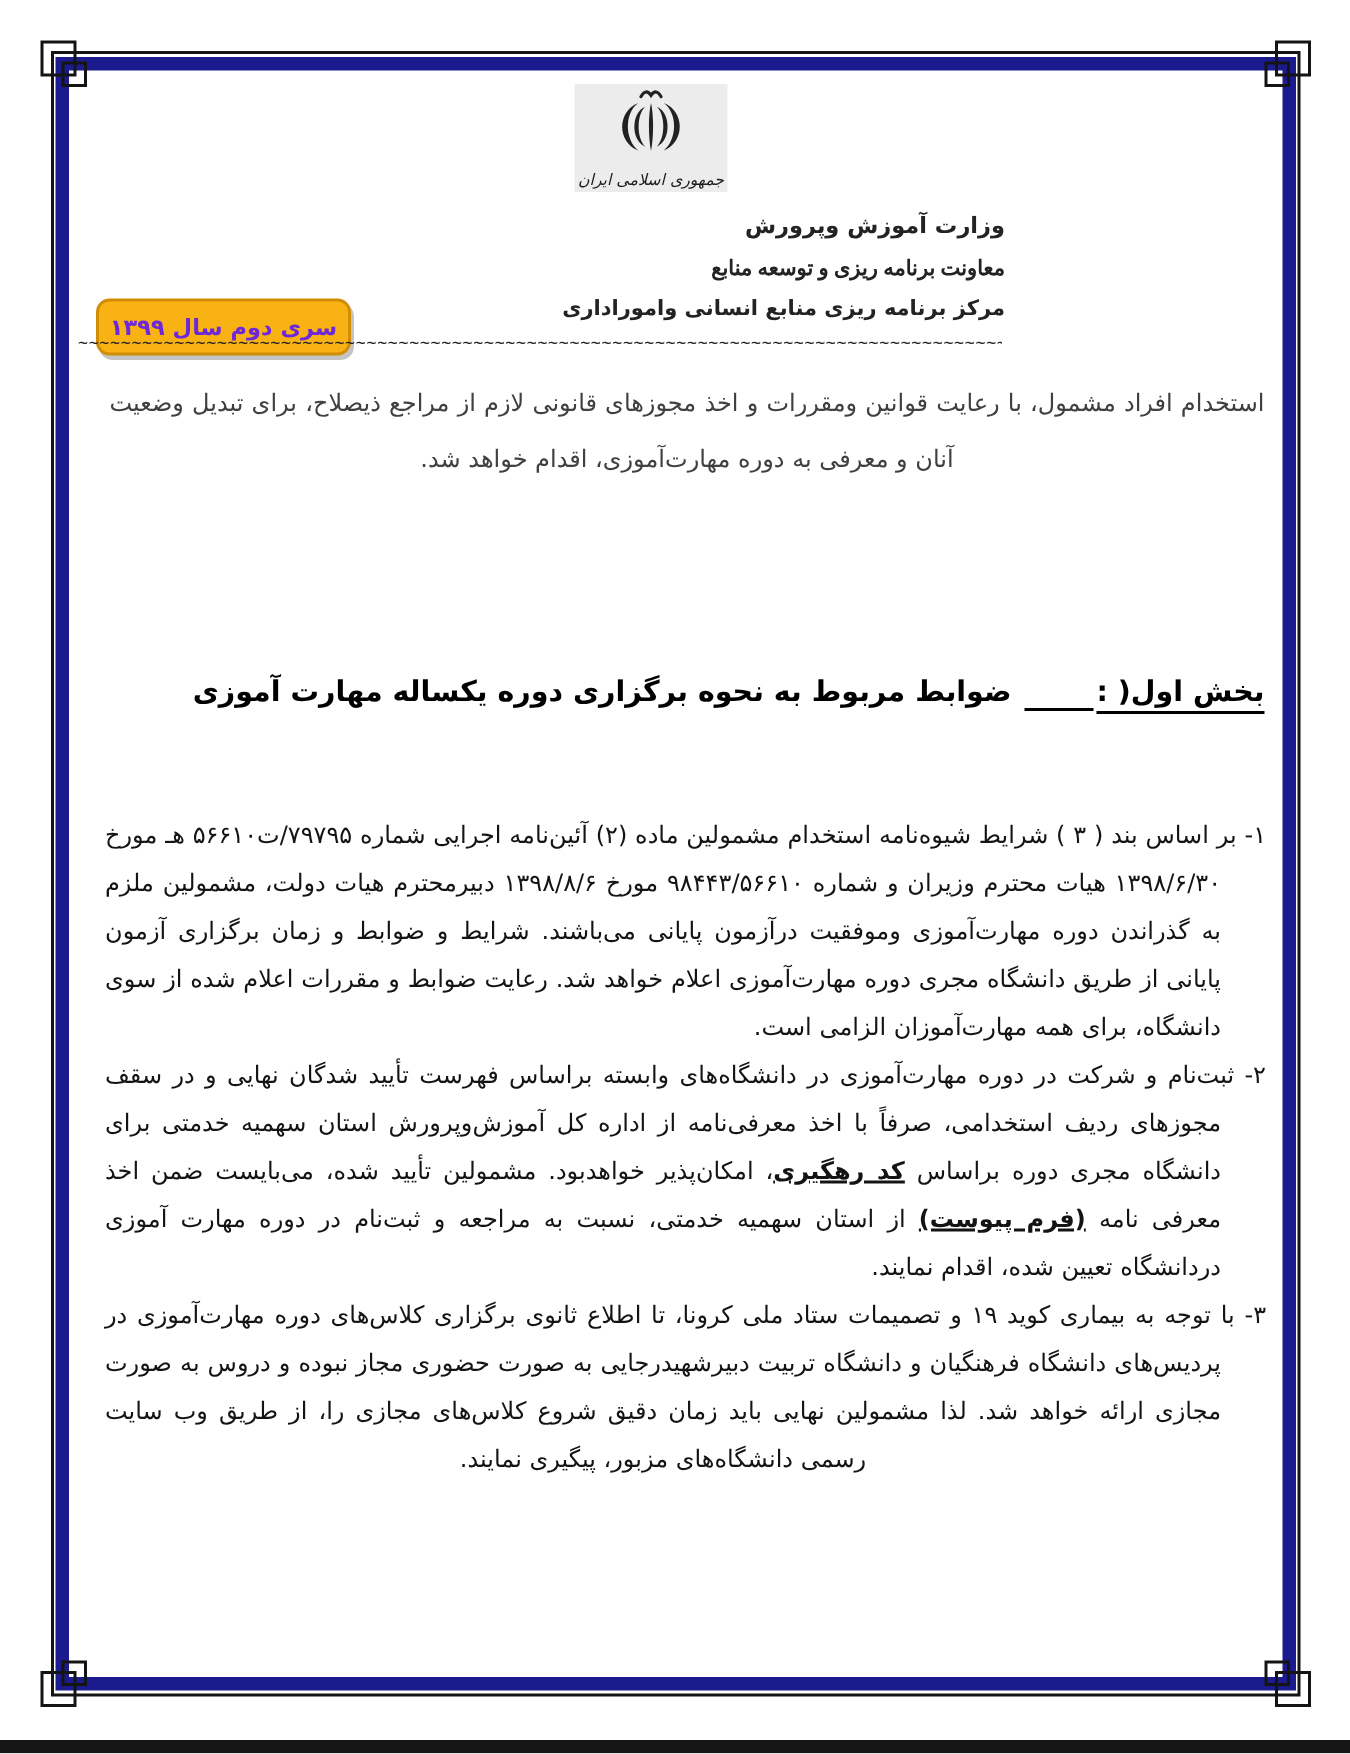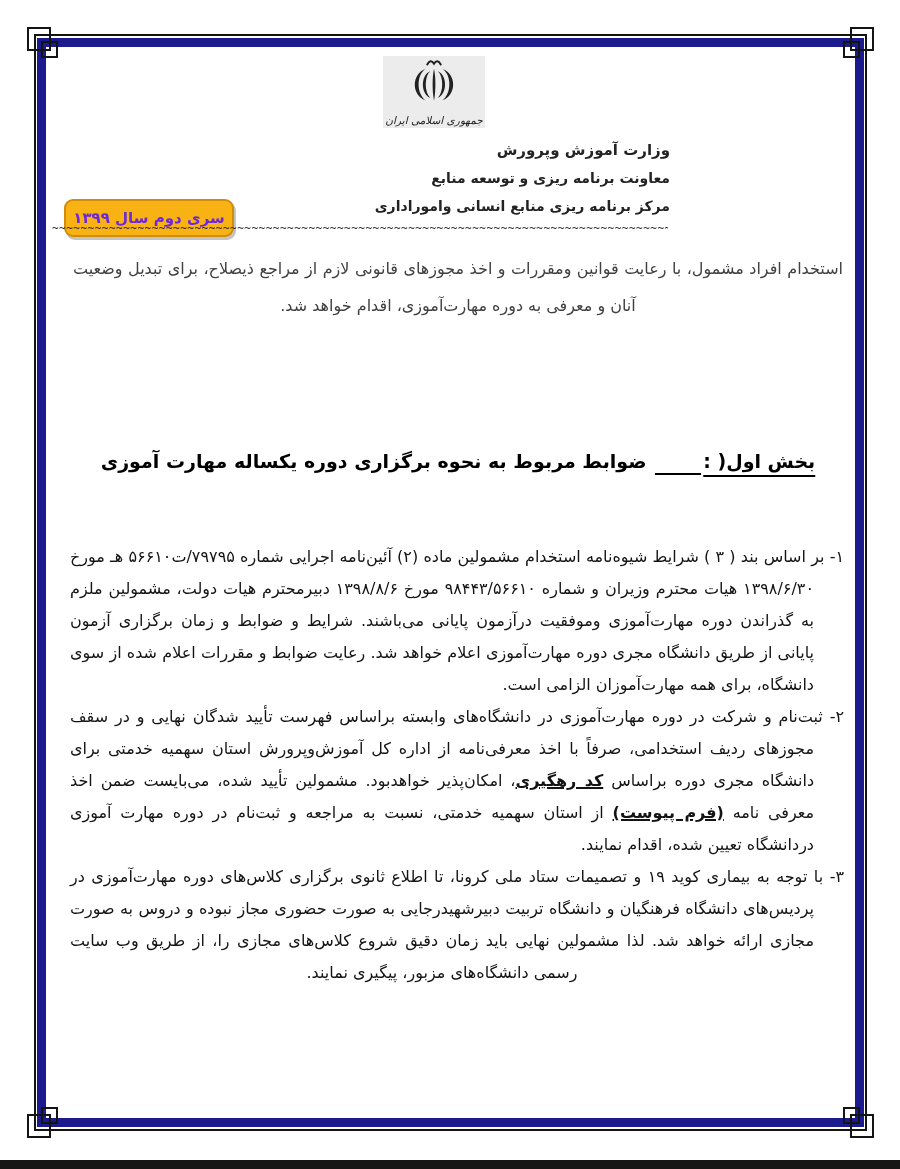--- a/index.html
+++ b/index.html
@@ -18,21 +18,21 @@
   .bl-a{left:27px;bottom:31px;} .bl-b{left:41px;bottom:45px;}
   .br-a{right:26px;bottom:31px;} .br-b{right:40px;bottom:45px;}
   .bottom-bar{position:absolute;left:0;right:0;bottom:0;height:9px;background:#161616;}
 
   
   .emblem-box{position:absolute;left:383px;top:56px;width:102px;height:72px;background:#ececec;
     display:flex;flex-direction:column;align-items:center;justify-content:flex-start;}
   .emblem-caption{font-size:10.5px;font-style:italic;color:#1d1d1d;line-height:12px;white-space:nowrap;}
   .hdr-line{position:absolute;left:200px;width:470px;text-align:right;font-weight:bold;color:#232323;}
   .hdr1{top:141px;font-size:15px;}
-  .hdr2{top:170px;font-size:14px;}
+  .hdr2{top:170px;font-size:14px;font-family:Liberation Serif, serif;}
   .hdr3{top:198px;font-size:14px;}
 
   .badge{
     position:absolute;left:64px;top:199px;width:166px;height:34px;
     background:#f9b214;border:2px solid #d28d06;border-radius:9px;
     box-shadow:2px 3px 0 rgba(125,125,125,.45);
     display:flex;align-items:center;justify-content:center;
     font-weight:bold;font-size:15px;color:#6d28d9;
   }
   .separator{
@@ -40,21 +40,21 @@
     font-family:"DejaVu Sans Mono",monospace;font-size:11px;letter-spacing:.5px;
     color:#222;white-space:nowrap;overflow:hidden;direction:ltr;text-align:left;
   }
 
   
   .flow1{position:absolute;right:57px;left:73px;top:250px;font-size:16px;line-height:37px;color:#404040;}
   .para-justify{text-align:justify;text-align-last:center;}
   .hang{text-indent:-30px;padding-right:30px;}
   .num{white-space:nowrap;}
 
-  .heading{position:absolute;left:73px;right:57px;top:450px;text-align:center;
+  .heading{position:absolute;left:73px;right:57px;top:450px;text-align:right;
     font-size:19px;font-weight:bold;color:#000;}
   .heading .prefix{text-decoration:underline;text-decoration-thickness:2px;text-underline-offset:7px;}
   .heading .gap{display:inline-block;width:46px;height:2px;background:#000;vertical-align:-7px;margin:0 2px;}
 
   .list2{position:absolute;left:70px;right:56px;top:541px;font-size:16px;line-height:32px;color:#141414;}
   .item{text-align:justify;text-indent:-30px;padding-right:30px;}
   .item.last-right{text-align-last:right;}
   .item.last-center{text-align-last:center;}
   .bu{font-weight:bold;text-decoration:underline;text-decoration-thickness:1.5px;}
 </style>

